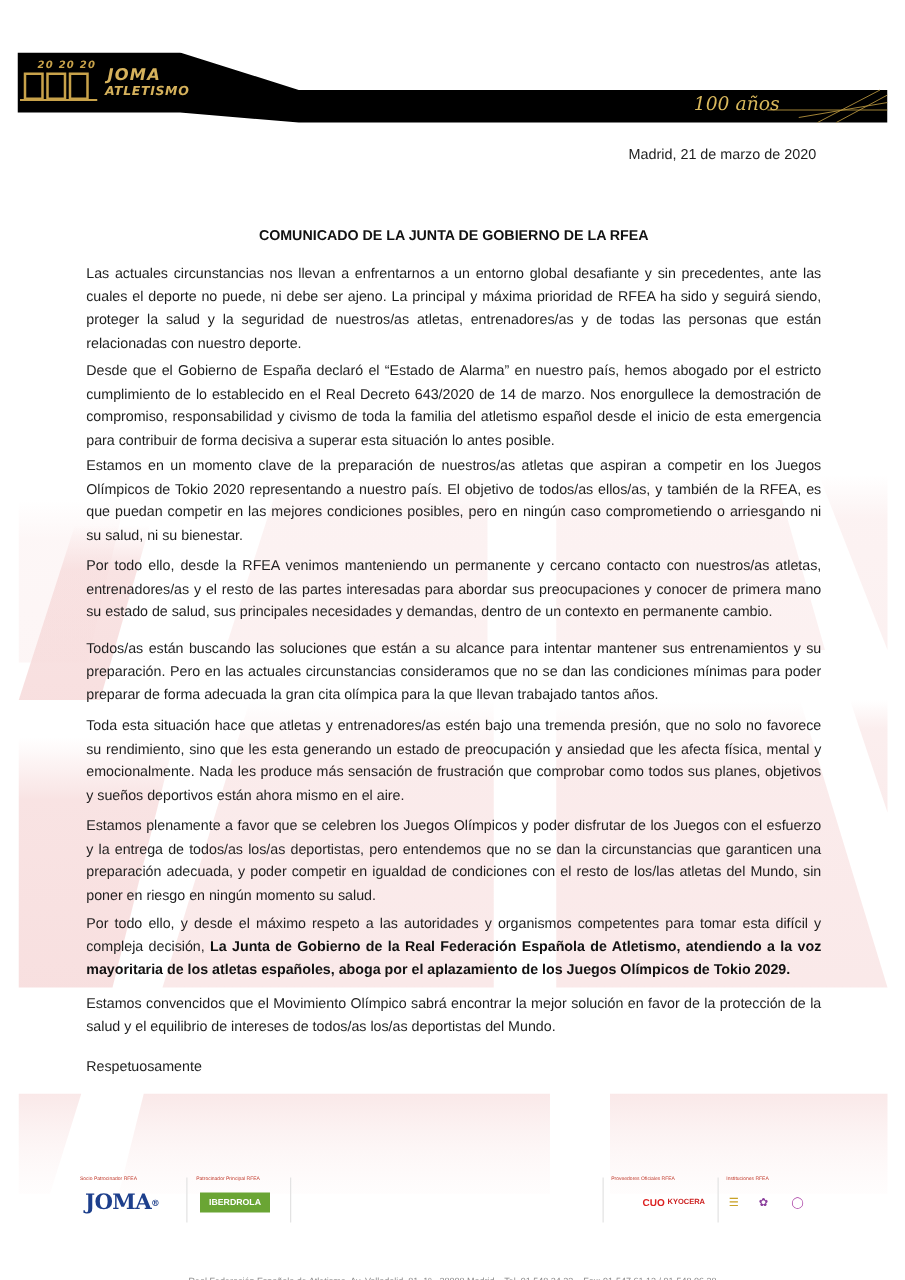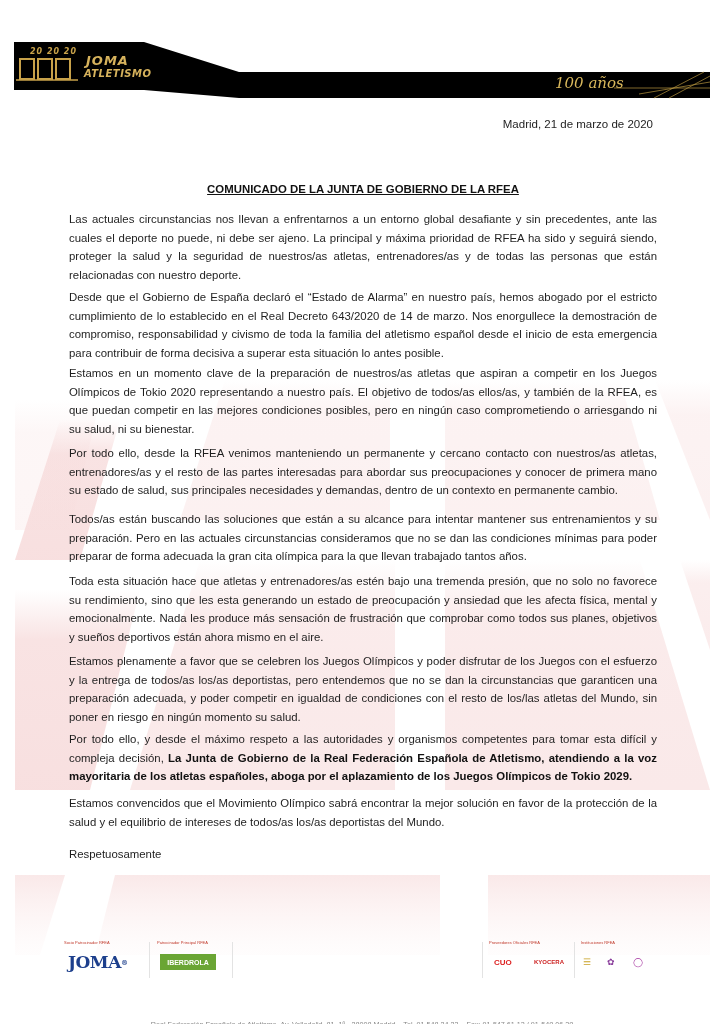--- a/index.html
+++ b/index.html
@@ -13,42 +13,42 @@
   .logo-years { position: absolute; left: 30px; top: 47px; font-family: "DejaVu Sans", sans-serif; font-size: 8px; font-style: italic; font-weight: bold; color: #c8a24a; letter-spacing: 1px; }
   .logo-rfea { position: absolute; left: 86px; top: 54px; font-family: "DejaVu Sans", sans-serif; font-style: italic; font-weight: bold; font-size: 13px; color: #d6b25c; letter-spacing: 1px; line-height: 13px; }
   .logo-atletismo { position: absolute; left: 84px; top: 68px; font-family: "DejaVu Sans", sans-serif; font-style: italic; font-weight: bold; font-size: 10px; color: #d6b25c; letter-spacing: 0.5px; }
   .centenary { position: absolute; left: 555px; top: 74px; font-family: "DejaVu Serif", serif; font-style: italic; font-size: 15px; color: #d9b85c; }
 
   
   .stripes { position: absolute; left: 0; top: 0; width: 724px; height: 1024px; z-index: 0; }
 
   .content { position: absolute; left: 69px; top: 0; width: 588px; z-index: 1; font-family: "Liberation Sans", sans-serif; font-size: 11.4px; line-height: 18.6px; color: #1e1e1e; }
   .date { position: absolute; right: 71px; top: 118px; font-size: 11.5px; color: #1e1e1e; z-index: 1; }
-  .title { position: absolute; left: 0; right: 0; top: 180px; text-align: center; font-weight: bold; font-size: 11.4px; text-decoration: underline; color: #111; }
+  .title { position: absolute; left: 0; right: 0; top: 180px; text-align: center; font-weight: bold; font-size: 11.4px; color: #111; }
   .para { position: absolute; left: 0; width: 588px; text-align: justify; }
   .para b { font-weight: bold; color: #111; }
 
   .sign-off { position: absolute; left: 0; top: 845px; }
 
   
   .sponsors { position: absolute; left: 64px; top: 940px; width: 600px; height: 40px; z-index: 1; }
   .sp-group { position: absolute; top: 0; height: 40px; }
   .sp-label { position: absolute; top: 0; left: 0; font-size: 4px; color: #c0392b; white-space: nowrap; }
   .sp-divider { position: absolute; top: 2px; width: 1px; height: 36px; background: #e3e3e3; }
   .logo { position: absolute; top: 14px; height: 16px; display: flex; align-items: center; justify-content: center; white-space: nowrap; }
   .joma { font-family: "DejaVu Serif", serif; font-weight: bold; font-size: 17px; color: #1d3f8c; letter-spacing: -0.5px; }
   .joma sup { font-size: 7px; }
   .iberdrola { background: #6aa534; color: #ffffff; font-size: 7px; font-weight: bold; padding: 0 5px; width: 56px; }
   .gofit { font-weight: bold; font-size: 15px; color: #f2a31b; }
   .gofit sup { font-size: 6px; color: #333; }
   .loterias { background: #1f74c3; color: #fff; font-size: 5.5px; font-weight: bold; width: 40px; }
   .generic-logo { font-size: 6px; font-weight: bold; color: #333; }
   .mondo { font-weight: bold; font-size: 8px; color: #2f6fb3; }
   .dark-logo { background: #1d1d1d; color: #fff; font-size: 5px; width: 32px; height: 10px; top: 17px; }
-  .cuo { color: #d22; font-weight: bold; font-size: 8px; }
+  .cuo { color: #d22; font-weight: bold; font-size: 8px; margin-left: 20px; }
   .kyocera { color: #c22; font-weight: bold; font-size: 6px; }
   .inst { font-size: 9px; }
 
   .footer-address { position: absolute; left: 0; right: 0; top: 1020px; text-align: center; font-size: 7.2px; color: #888; line-height: 9.5px; z-index: 1; }
 </style>
 </head>
 <body>
 
 <svg class="stripes" viewBox="0 0 724 1024" width="724" height="1024">
   <defs>

